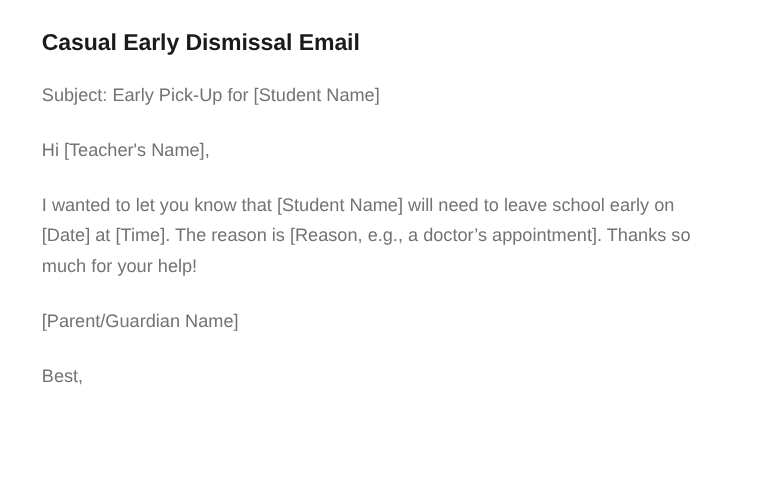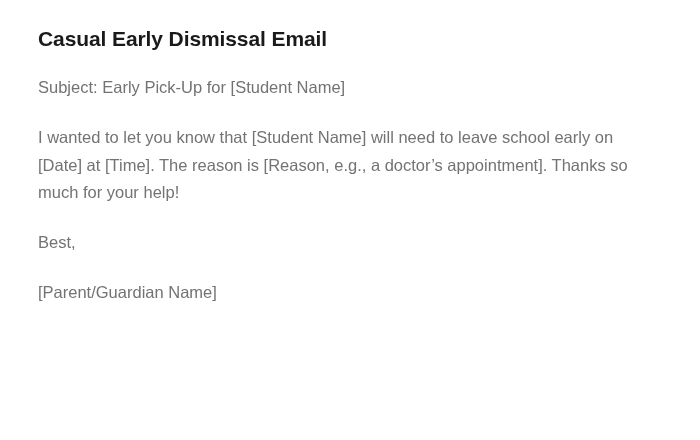--- a/index.html
+++ b/index.html
@@ -40,16 +40,17 @@
   .para:last-child {
     margin-bottom: 0;
   }
 </style>
 </head>
 <body>
 
 <div class="page">
   <h1 class="doc-title">Casual Early Dismissal Email</h1>
   <p class="para">Subject: Early Pick-Up for [Student Name]</p>
+  <p class="para">Hi [Teacher's Name],</p>
   <p class="para">I wanted to let you know that [Student Name] will need to leave school early on [Date] at [Time]. The reason is [Reason, e.g., a doctor’s appointment]. Thanks so much for your help!</p>
+  <p class="para">[Parent/Guardian Name]</p>
   <p class="para">Best,</p>
-  <p class="para">[Parent/Guardian Name]</p>
 </div>
 
 </body></html>

